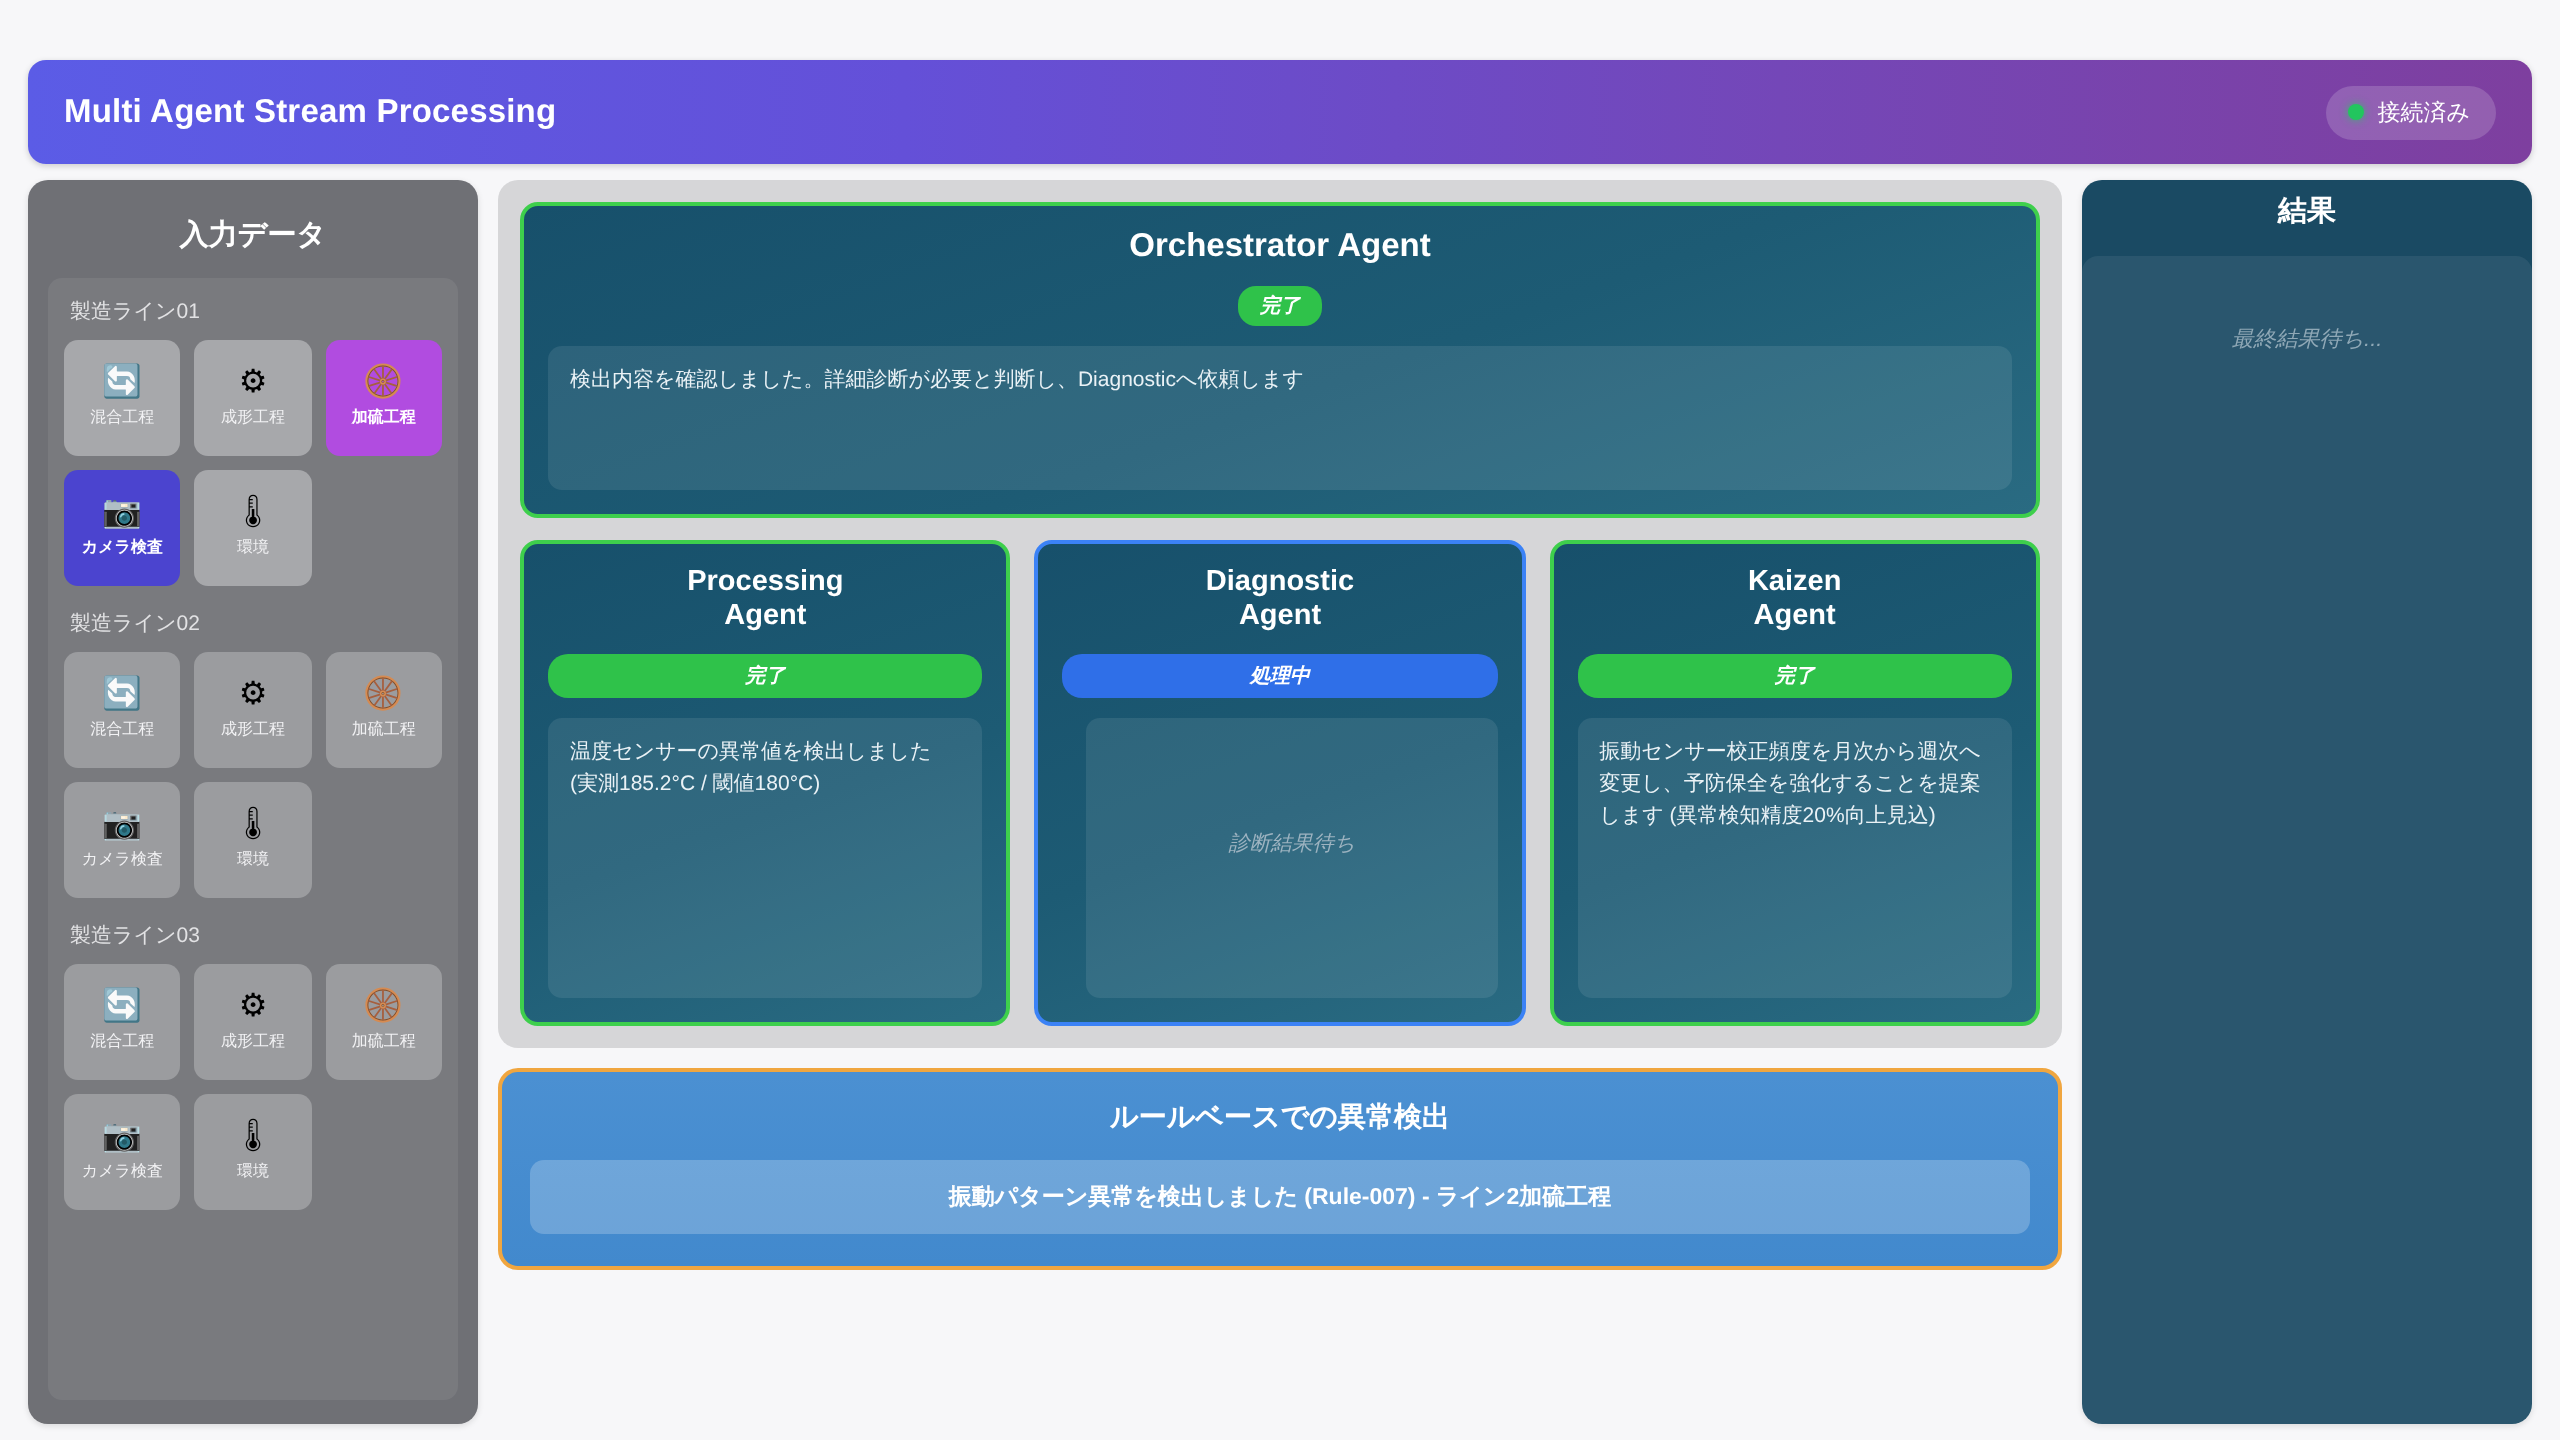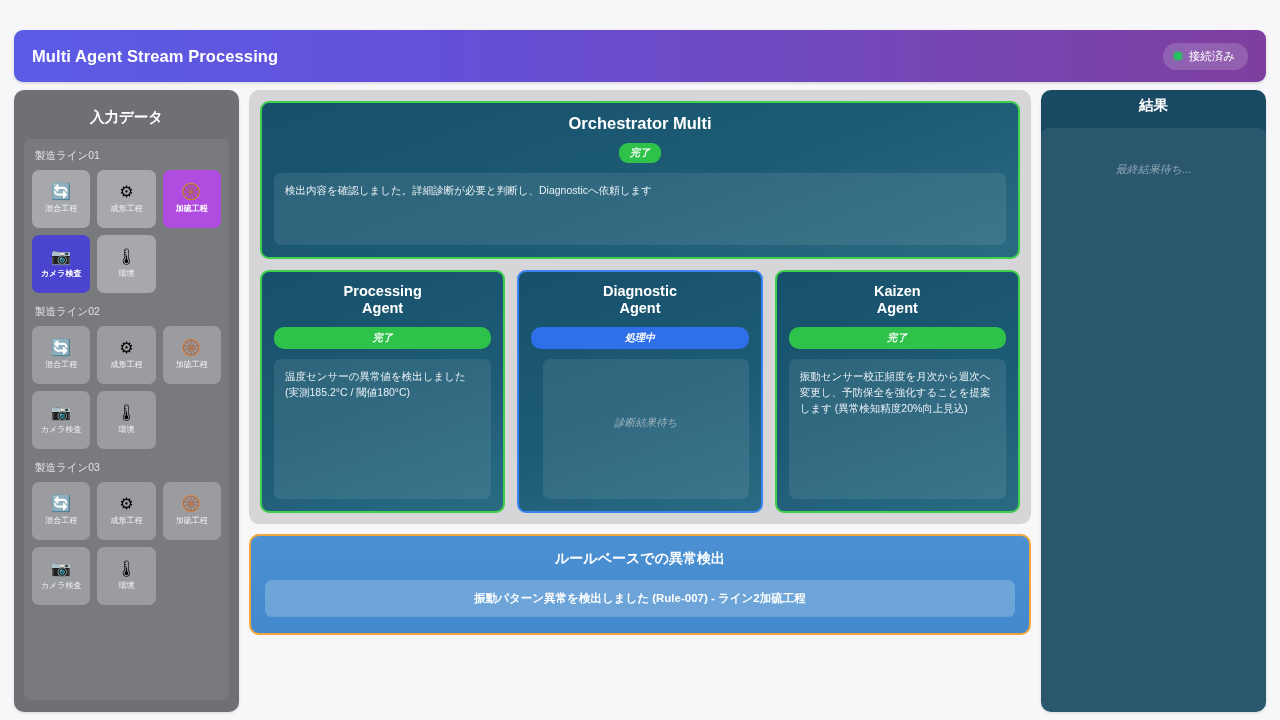--- a/index.html
+++ b/index.html
@@ -332,21 +332,21 @@
             </div>
           </div>
         </div>
     </div>
 
     <div class="center">
 
       <div class="agents-wrap">
 
         <div class="card done">
-          <div class="card-title">Orchestrator Multi</div>
+          <div class="card-title">Orchestrator Agent</div>
           <div class="badge-row">
             <span class="badge green">完了</span>
           </div>
           <div class="msg-box tall">検出内容を確認しました。詳細診断が必要と判断し、Diagnosticへ依頼します</div>
         </div>
 
         <div class="agents-row" id="agents-row">
             <div class="card done">
               <div class="card-title stacked">Processing</div>
               <div class="card-title stacked">Agent</div>

